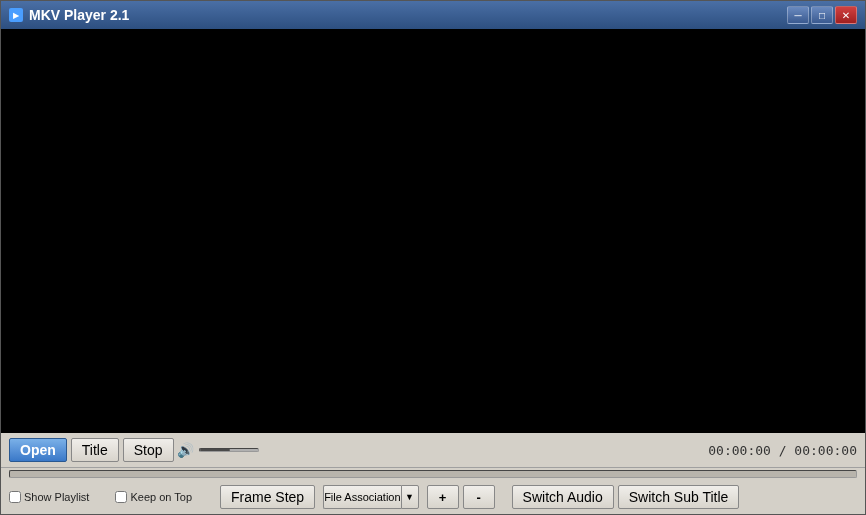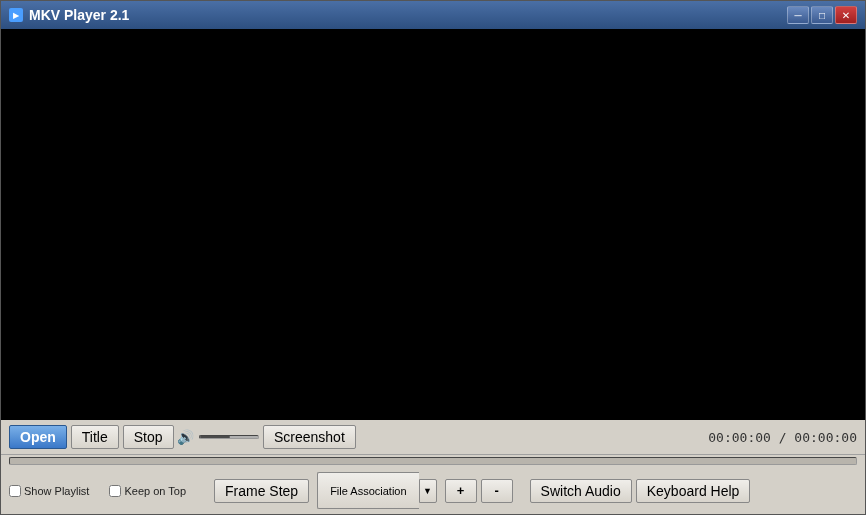--- a/index.html
+++ b/index.html
@@ -166,22 +166,22 @@
     .checkbox-label input {
       width: 12px;
       height: 12px;
     }
     .select-wrapper {
       display: flex;
       align-items: center;
       position: relative;
     }
     .select-btn {
-      height: 37px;
-      padding: 0 12px;
+      height: 24px;
+      padding: 0 0;
       border: 1px solid #888;
       background: linear-gradient(to bottom, #f0eeea, #d8d4cc);
       cursor: pointer;
       font-size: 11px;
       border-right: none;
       border-radius: 2px 0 0 2px;
       white-space: nowrap;
     }
     .select-arrow {
       height: 24px;
@@ -235,47 +235,46 @@
       <button class="btn">Title</button>
       <button class="btn">Stop</button>
 
       <span class="volume-icon">🔊</span>
       <div class="volume-slider">
         <div class="volume-slider-track">
           <div class="volume-slider-fill"></div>
         </div>
       </div>
 
-      <button class="btn">Screenshot</button>
 
       <span class="time-display">00:00:00 / 00:00:00</span>
     </div>
 
     <div class="seek-bar-row">
       <div class="seek-bar"></div>
     </div>
 
     <div class="controls-row2">
       <label class="checkbox-label">
         <input type="checkbox" style="">
         <span>Show Playlist</span>
       </label>
 
-      <label class="checkbox-label" style="margin-left:16px;">
+      <label class="checkbox-label" style="margin-left:22px;">
         <input type="checkbox" style="">
         <span>Keep on Top</span>
       </label>
 
       <button class="btn" style="margin-left:24px;">Frame Step</button>
 
       <div class="select-wrapper" style="margin-left:4px;">
         <button class="select-btn">File Association</button>
         <div class="select-arrow">▼</div>
       </div>
 
       <div class="plus-minus-btn" style="margin-left:4px;">+</div>
       <div class="plus-minus-btn">-</div>
 
       <button class="btn" style="margin-left:13px;">Switch Audio</button>
-      <button class="btn">Keyboard Help</button>
+      <button class="btn">Switch Sub Title</button>
     </div>
   </div>
 </div>
 
 </body></html>

